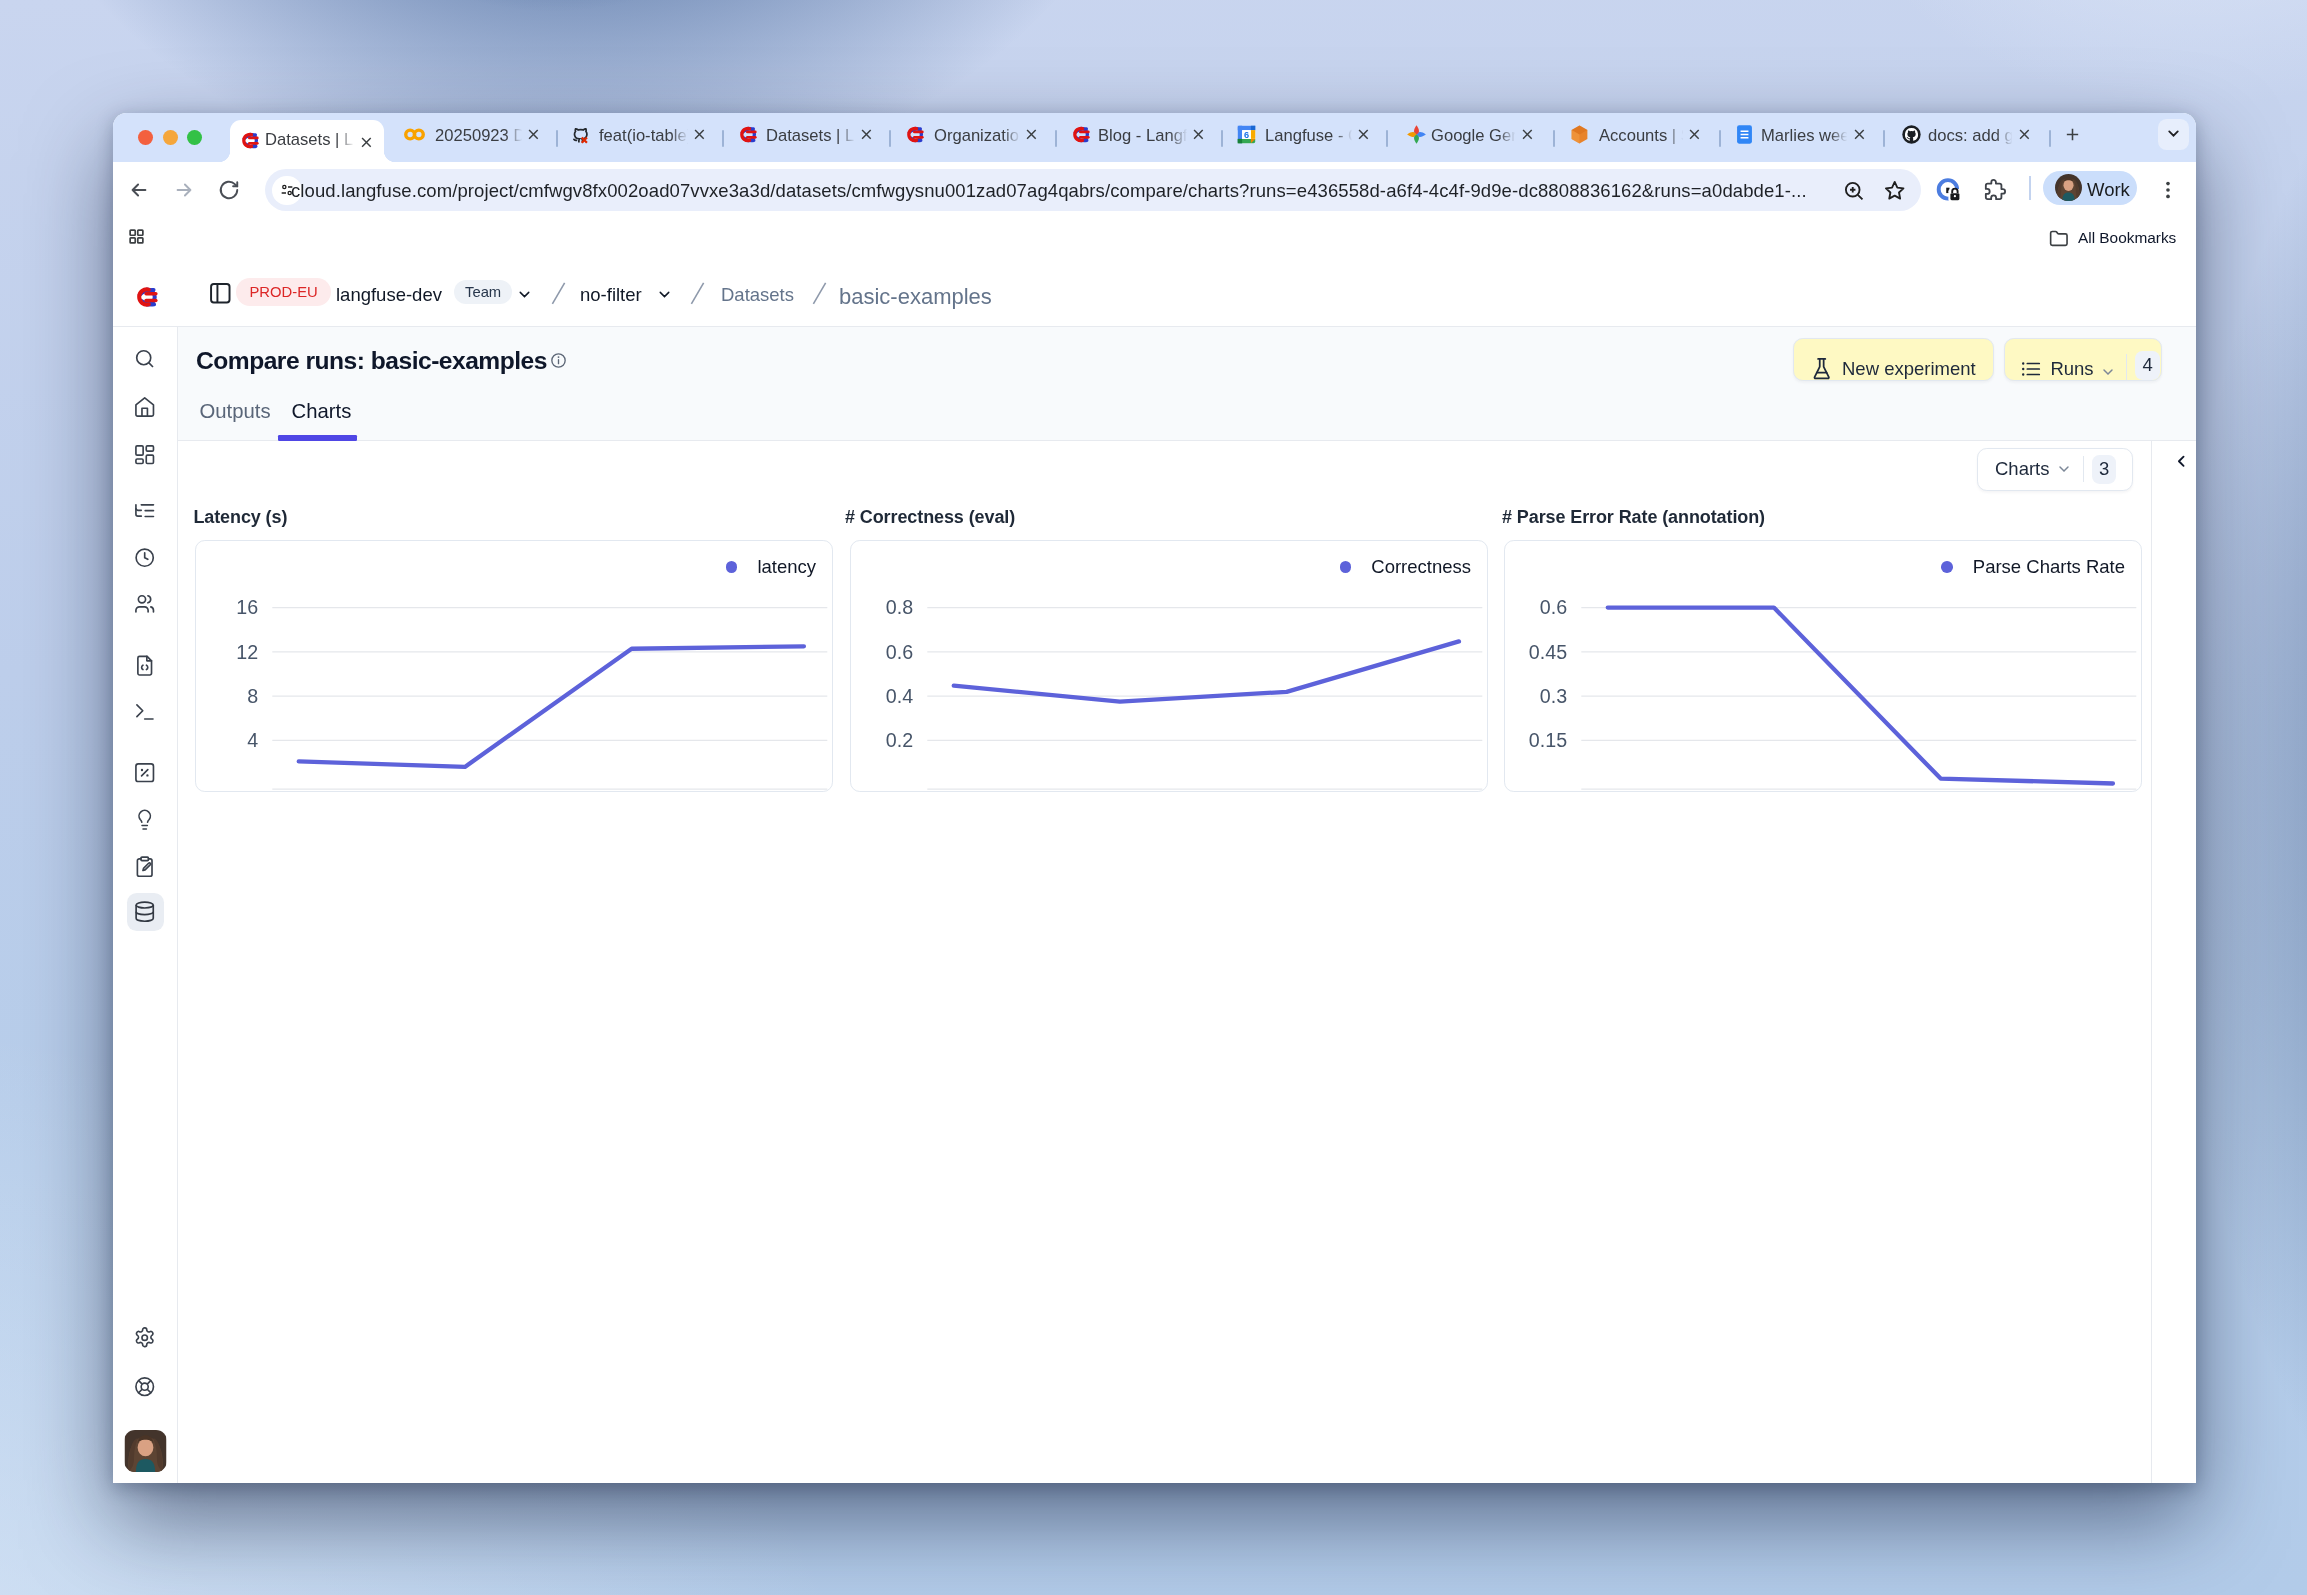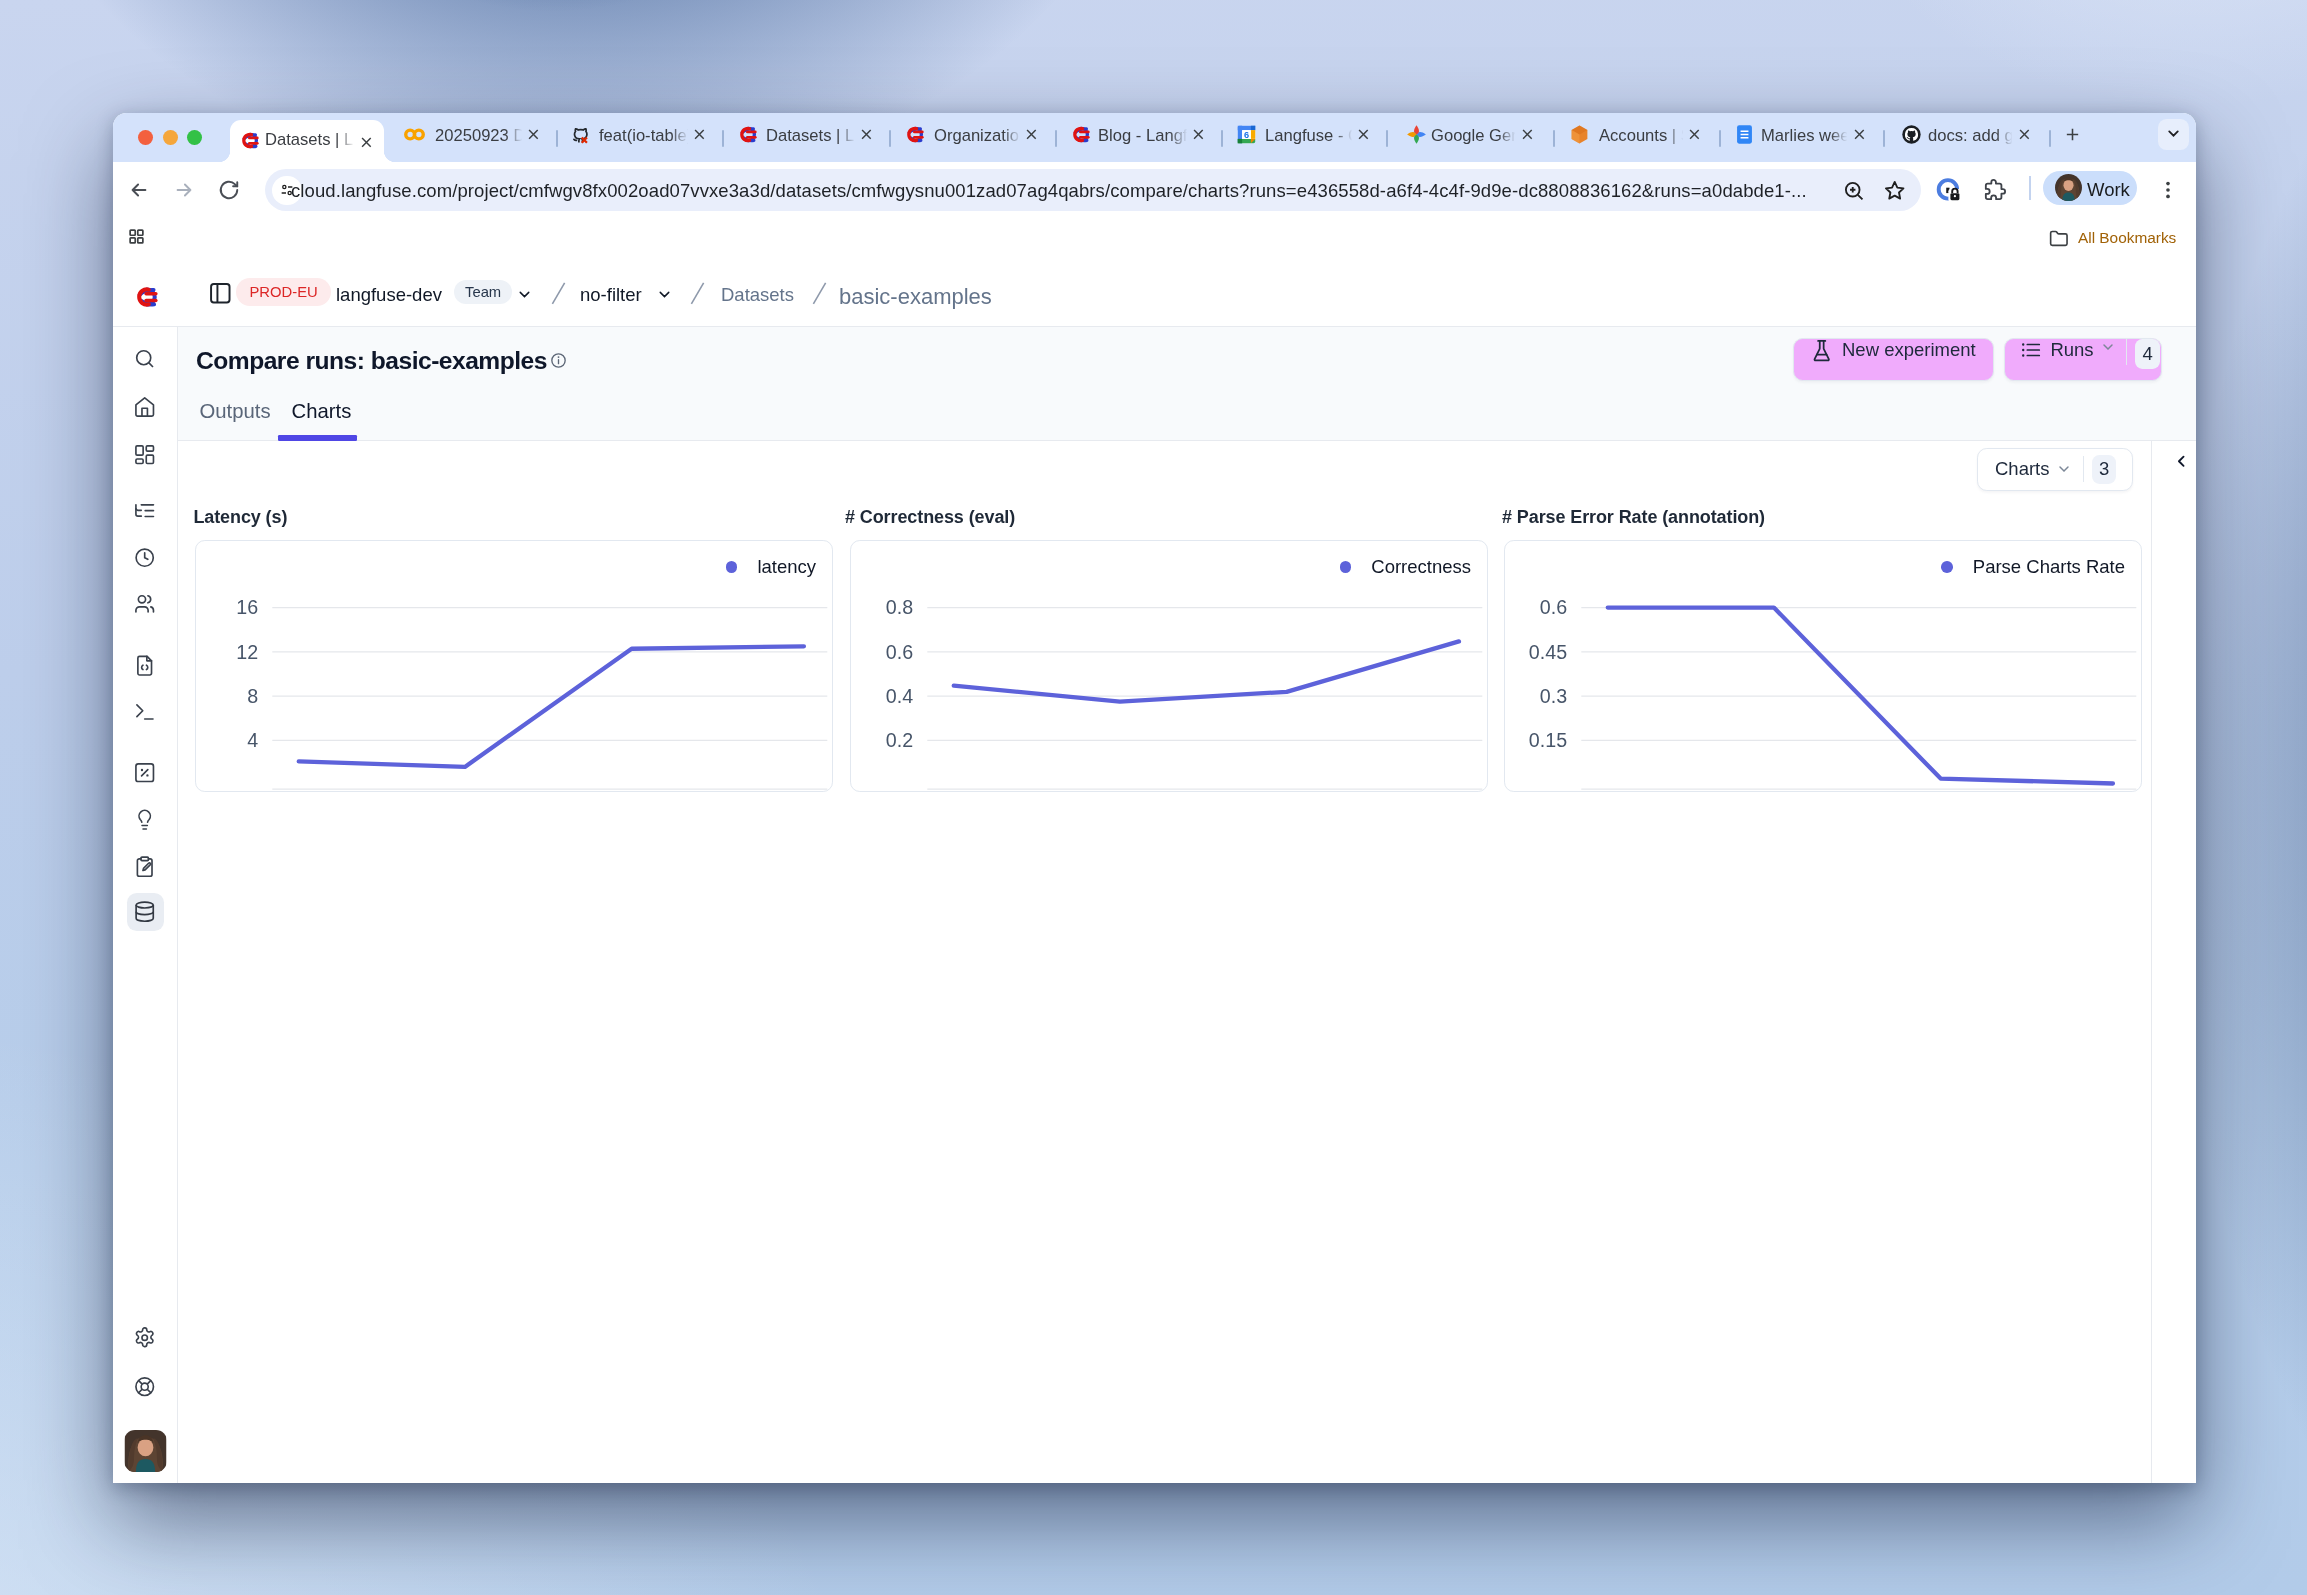--- a/index.html
+++ b/index.html
@@ -30,32 +30,32 @@
 
 .toolbar{position:absolute;left:0;top:49px;right:0;height:51px;background:#fff}
 .tbico{position:absolute;top:17px;width:22px;height:22px}
 .urlpill{position:absolute;left:152px;top:7.4px;width:1656px;height:42px;border-radius:21px;background:#e9eefb}
 .tunec{position:absolute;left:7.4px;top:6.2px;width:29.5px;height:29.5px;border-radius:50%;background:#fff}
 .urltxt{position:absolute;left:26px;top:11px;font-size:18.5px;color:#1e2126;letter-spacing:0.1px;white-space:nowrap}
 .workchip{position:absolute;left:1930px;top:8.6px;width:94px;height:34px;border-radius:17px;background:#cbdefb}
 .worktxt{position:absolute;left:44px;top:8px;font-size:18.5px;color:#1a1c1e}
 
 .bookbar{position:absolute;left:0;top:100px;right:0;height:49px;background:#fff;border-bottom:1.2px solid #e8ebf2}
-.allbk{position:absolute;right:19.7px;top:16px;font-size:15.4px;color:#a16207}
+.allbk{position:absolute;right:19.7px;top:16px;font-size:15.4px;color:#0f172a}
 
 .app{position:absolute;left:0;top:148px;right:0;bottom:0;background:#fff}
 .side{position:absolute;left:0;top:0;width:65px;bottom:0;border-right:1.2px solid #e7eaef;background:#fff}
 .sideico{position:absolute;left:20.3px;width:23.4px;height:23.4px;color:#30363f}
 .topbar{position:absolute;left:65px;top:0;right:0;height:66px;background:#fff;border-bottom:1.2px solid #e7eaef}
 .side-top{position:absolute;left:0;top:0;width:65px;height:66px;border-bottom:1.2px solid #e7eaef;background:#fff}
 .pillred{background:#fdebec;color:#dc2626;font-size:14.8px;font-weight:500;border-radius:16px;padding:6.2px 13.5px}
 .pillgray{background:#eef2f7;color:#27364b;font-size:14.8px;font-weight:500;border-radius:13.5px;padding:4px 11px}
 .header{position:absolute;left:65px;top:66px;right:0;height:114px;background:#f8fafc;border-bottom:1.2px solid #e7eaef}
 .h1{position:absolute;left:18px;top:19.7px;font-size:24.6px;font-weight:700;color:#0f172a;letter-spacing:-0.5px}
-.btn{position:absolute;height:43px;border:1.2px solid #e2e8f0;border-radius:9.8px;background:#f0abfc;display:flex;align-items:flex-start;box-shadow:0 1.2px 2.5px rgba(15,23,42,.04)}
+.btn{position:absolute;height:43px;border:1.2px solid #e2e8f0;border-radius:9.8px;background:#fef9c3;display:flex;align-items:flex-end;box-shadow:0 1.2px 2.5px rgba(15,23,42,.04)}
 .btxt{font-size:18.5px;font-weight:500;color:#1e293b}
 .tabs{position:absolute;left:21.5px;top:73px;display:flex;gap:21px}
 .tabitem{font-size:20.3px;font-weight:500}
 .underline{position:absolute;left:100px;top:108px;width:79px;height:6.2px;background:#4f46e5;border-radius:1.2px}
 .content{position:absolute;left:65px;top:180px;right:0;bottom:0;background:#fff}
 .rail{position:absolute;right:44px;top:0;bottom:0;width:1.2px;background:#e7eaef}
 .chartbtn{position:absolute;left:1799px;top:6.8px;width:156px;height:43px;border:1.2px solid #e2e8f0;border-radius:9.8px;background:#fff;display:flex;align-items:center;box-shadow:0 1.2px 2.5px rgba(15,23,42,.04)}
 .ctitle{position:absolute;top:66px;font-size:18px;font-weight:700;color:#1f2937;letter-spacing:-0.1px}
 .card{position:absolute;top:99px;width:638px;height:252px;border:1.2px solid #e2e8f0;border-radius:9.8px;background:#fff}
 .badge{background:#eef2f9;border-radius:7.4px;font-size:18.5px;color:#1e293b;display:flex;align-items:center;justify-content:center}

